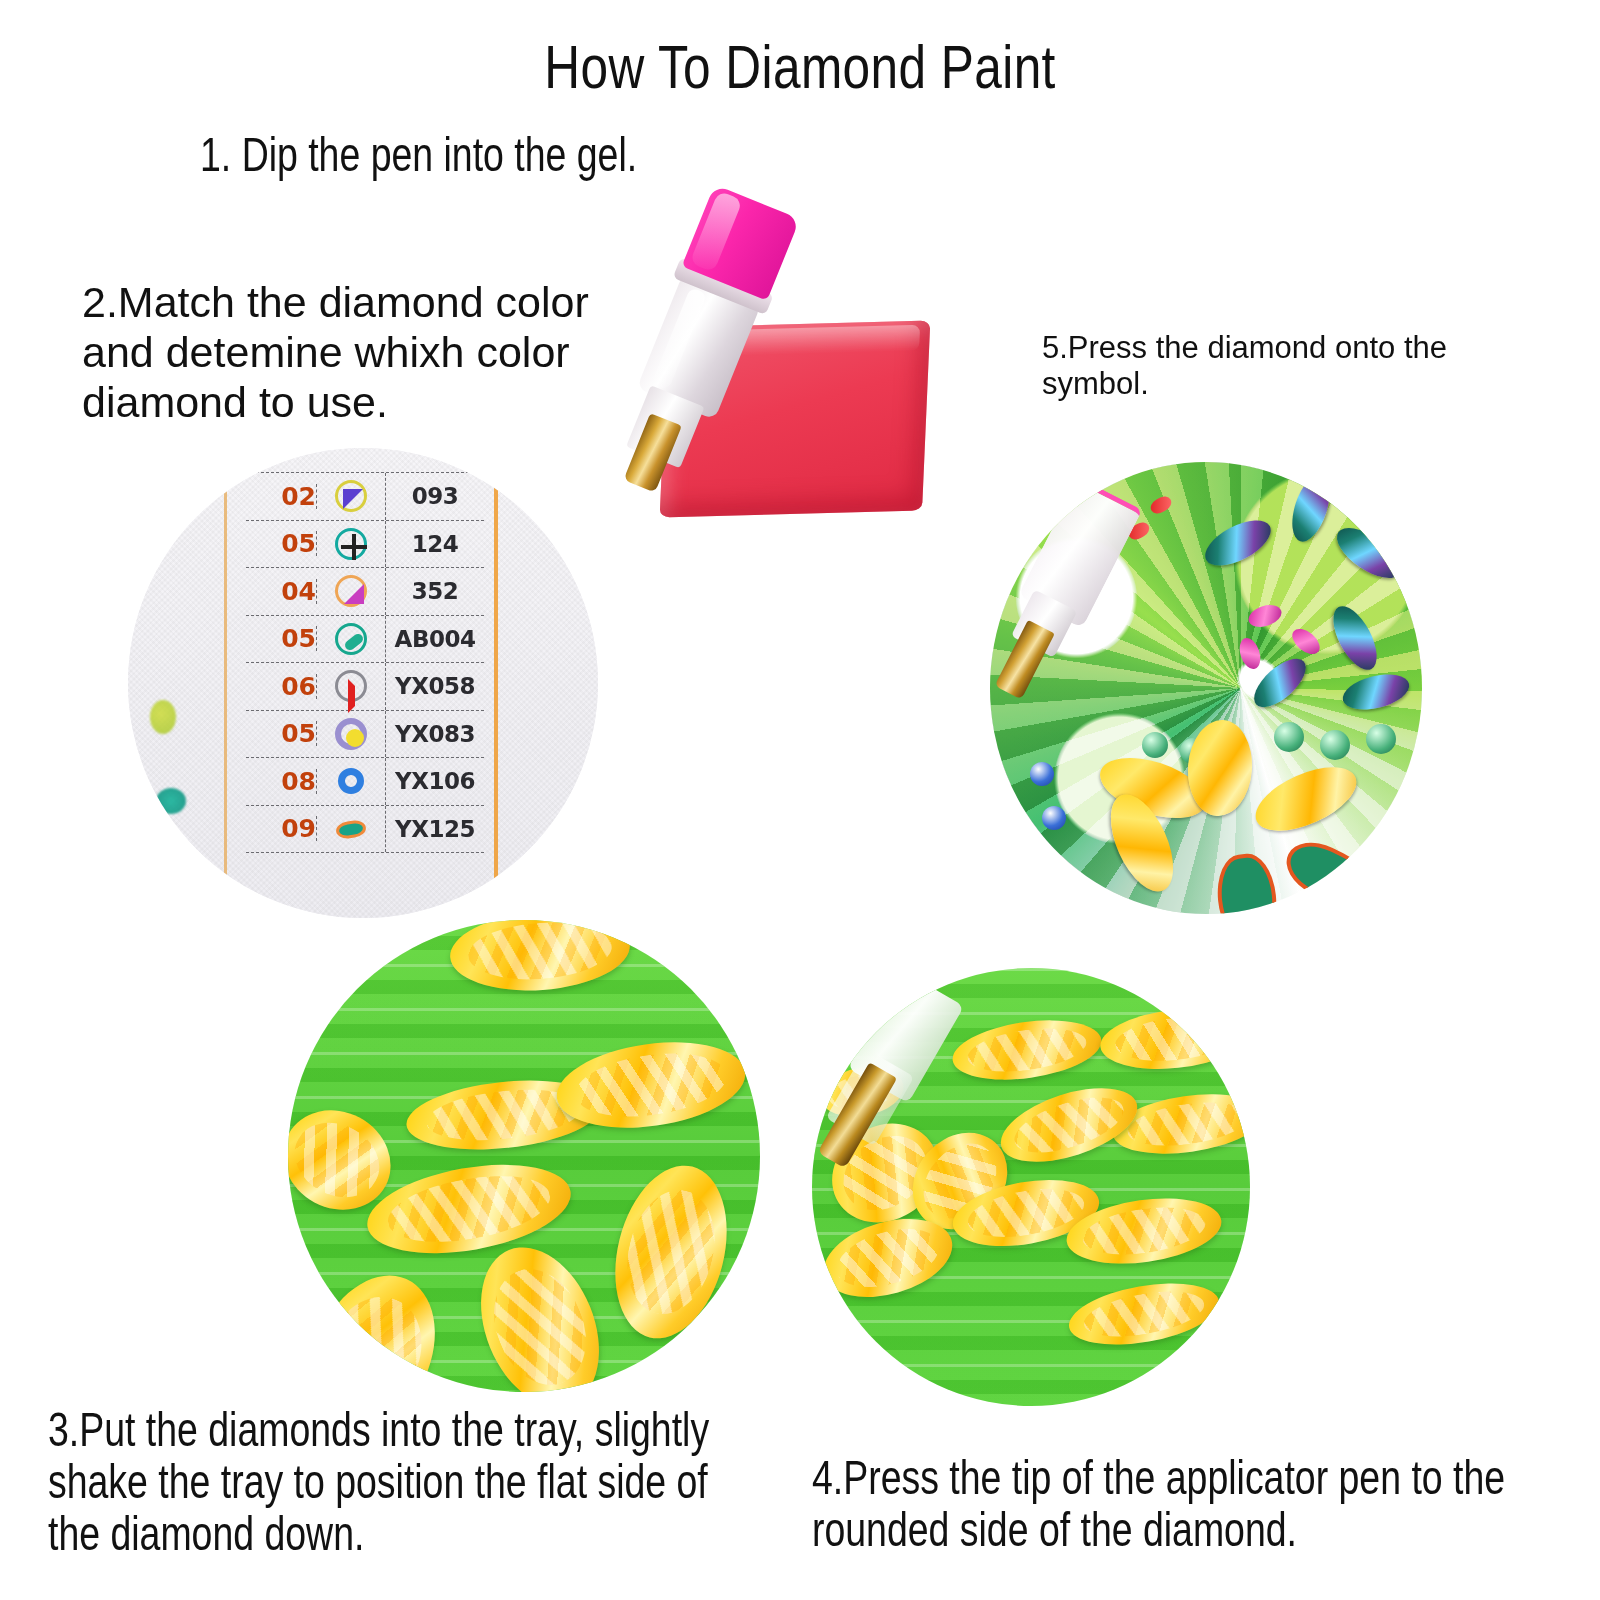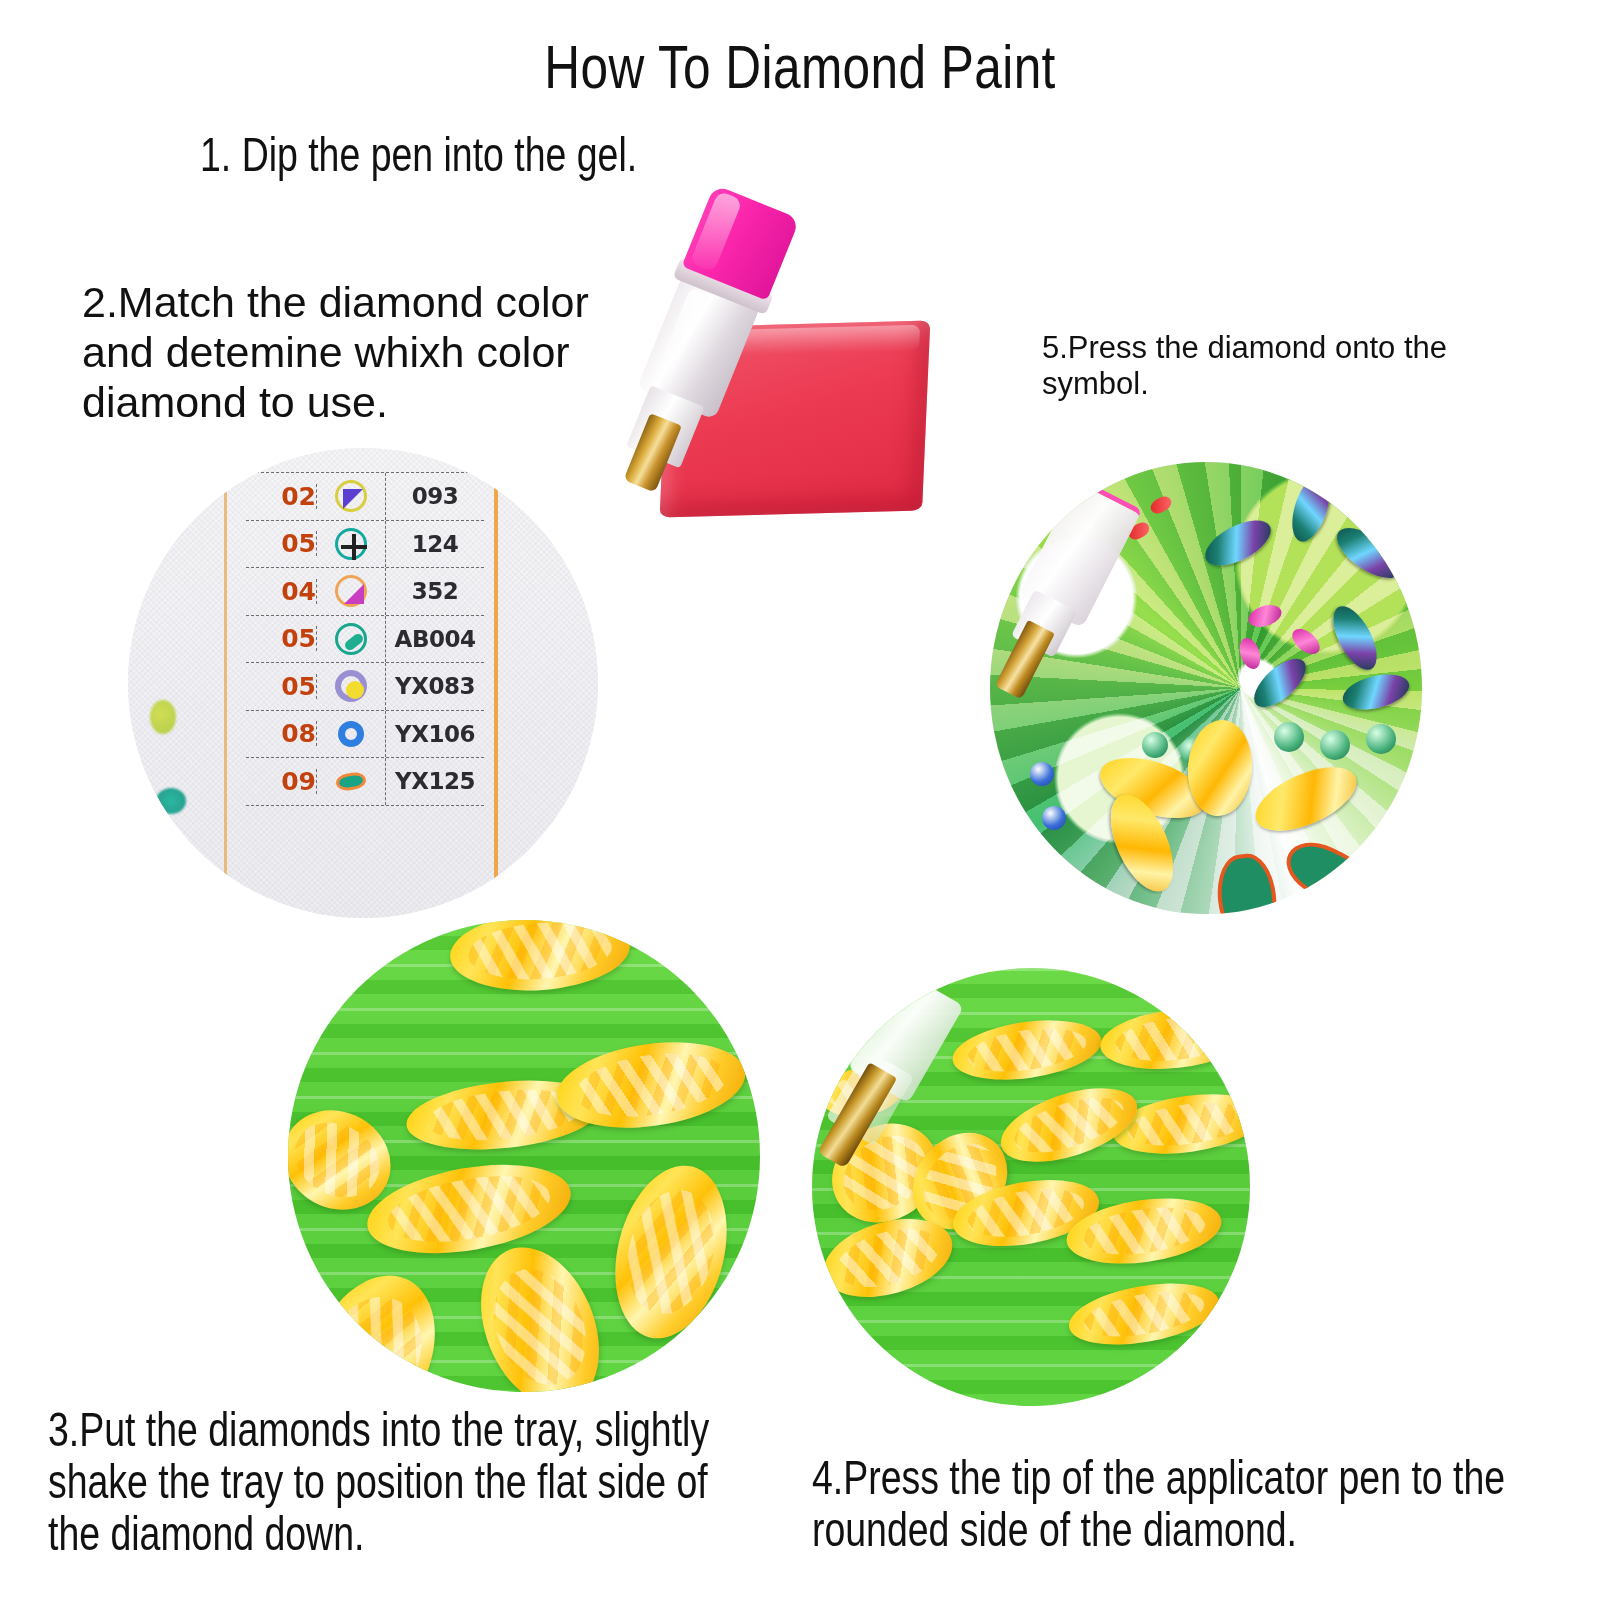--- a/index.html
+++ b/index.html
@@ -217,20 +217,29 @@
     <div class="trow">
       <div class="c-id">05</div>
       <div class="c-sym">
         <span class="sym ring" style="border-color:#16a78e">
             <i class="cap"></i>
           </span>
       </div>
       <div class="c-code">AB004</div>
     </div>
     <div class="trow">
+      <div class="c-id">06</div>
+      <div class="c-sym">
+        <span class="sym ring" style="border-color:#8b8b93">
+            <i class="chev"></i>
+          </span>
+      </div>
+      <div class="c-code">YX058</div>
+    </div>
+    <div class="trow">
       <div class="c-id">05</div>
       <div class="c-sym">
         <span class="sym ring" style="border-color:#9a8fd0;border-width:6px">
             <i class="dot-y" style="left:5px;top:5px"></i>
           </span>
       </div>
       <div class="c-code">YX083</div>
     </div>
     <div class="trow">
       <div class="c-id">08</div>

